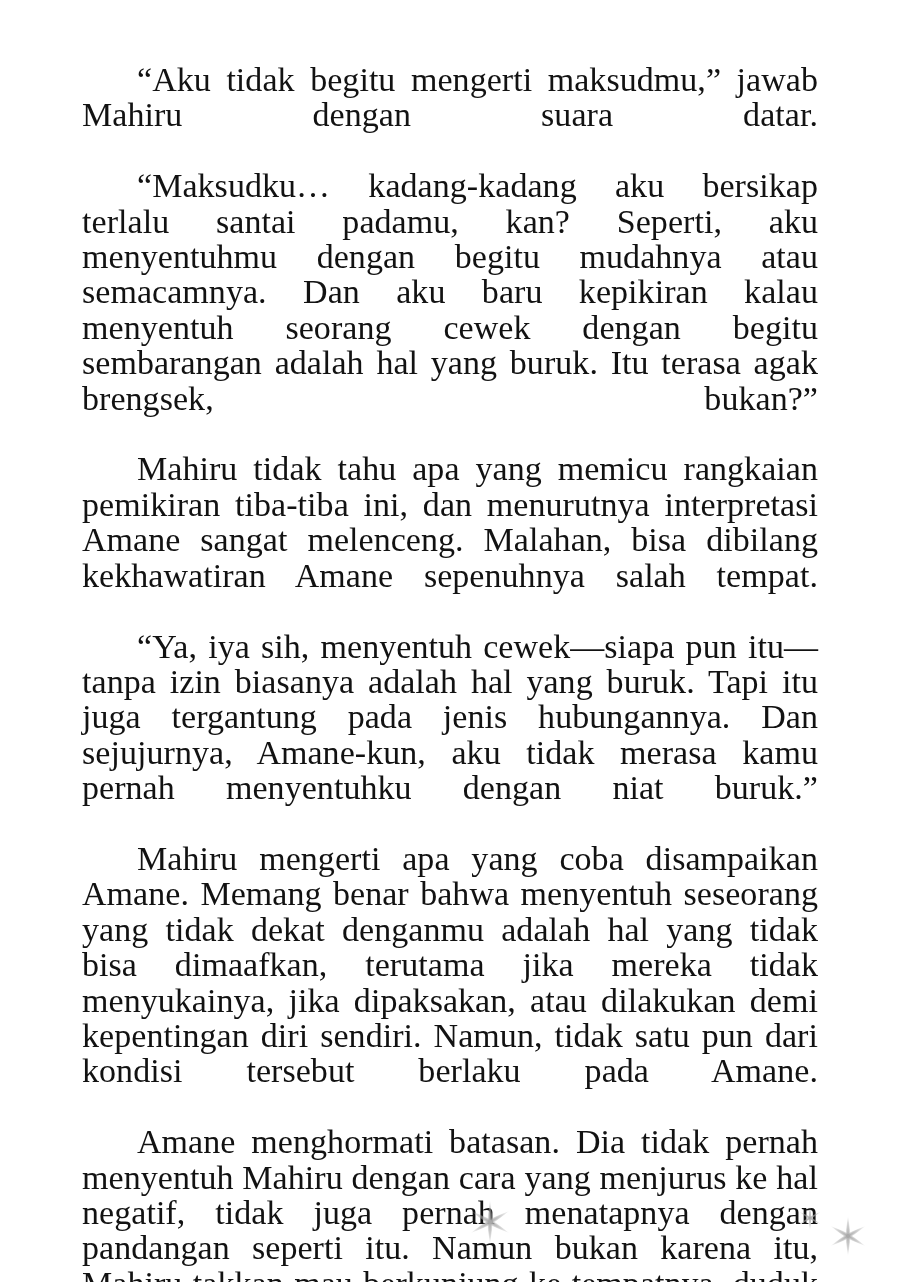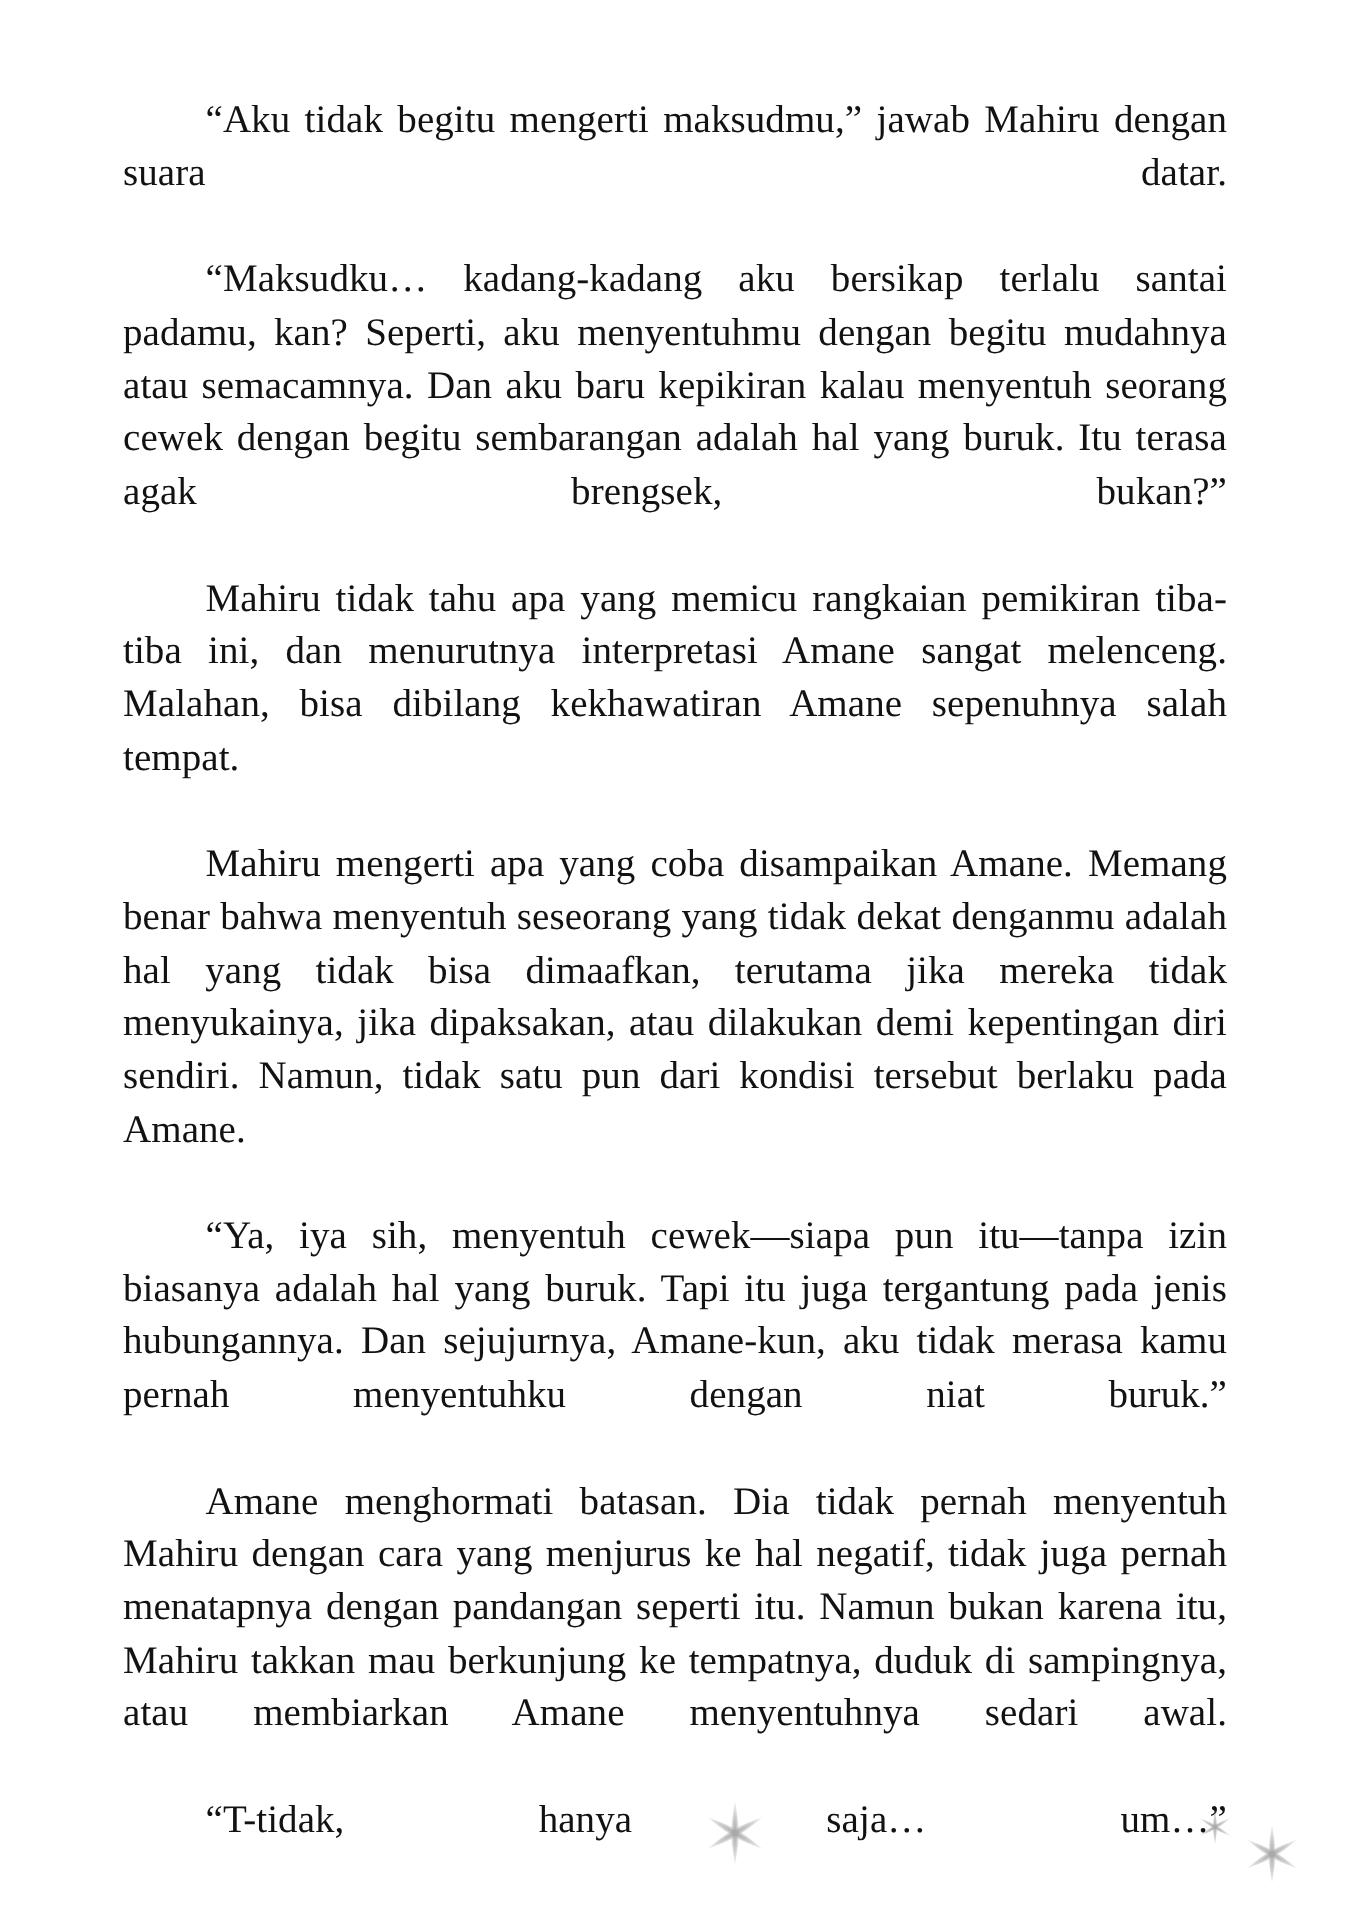--- a/index.html
+++ b/index.html
@@ -26,21 +26,21 @@
     left: 82px;
     top: 62px;
     width: 736px;
   }
 
   .para {
     margin: 0;
     text-indent: 55px;
     text-align: justify;
     text-justify: inter-word;
-    font-size: 26px;
+    font-size: 34px;
     line-height: 35.4px;
     color: #121212;
     letter-spacing: 0.05px;
     word-spacing: 0.2px;
     -webkit-font-smoothing: antialiased;
   }
 
   
   .para::after {
     content: "";
@@ -63,22 +63,22 @@
 </style>
 </head>
 <body>
 
 <div id="page">
 
   <div id="text-column">
       <p class="para">“Aku tidak begitu mengerti maksudmu,” jawab Mahiru dengan suara datar.</p>
       <p class="para">“Maksudku… kadang-kadang aku bersikap terlalu santai padamu, kan? Seperti, aku menyentuhmu dengan begitu mudahnya atau semacamnya. Dan aku baru kepikiran kalau menyentuh seorang cewek dengan begitu sembarangan adalah hal yang buruk. Itu terasa agak brengsek, bukan?”</p>
       <p class="para">Mahiru tidak tahu apa yang memicu rangkaian pemikiran tiba-tiba ini, dan menurutnya interpretasi Amane sangat melenceng. Malahan, bisa dibilang kekhawatiran Amane sepenuhnya salah tempat.</p>
+      <p class="para">“Ya, iya sih, menyentuh cewek—siapa pun itu—tanpa izin biasanya adalah hal yang buruk. Tapi itu juga tergantung pada jenis hubungannya. Dan sejujurnya, Amane-kun, aku tidak merasa kamu pernah menyentuhku dengan niat buruk.”</p>
       <p class="para">Mahiru mengerti apa yang coba disampaikan Amane. Memang benar bahwa menyentuh seseorang yang tidak dekat denganmu adalah hal yang tidak bisa dimaafkan, terutama jika mereka tidak menyukainya, jika dipaksakan, atau dilakukan demi kepentingan diri sendiri. Namun, tidak satu pun dari kondisi tersebut berlaku pada Amane.</p>
-      <p class="para">“Ya, iya sih, menyentuh cewek—siapa pun itu—tanpa izin biasanya adalah hal yang buruk. Tapi itu juga tergantung pada jenis hubungannya. Dan sejujurnya, Amane-kun, aku tidak merasa kamu pernah menyentuhku dengan niat buruk.”</p>
       <p class="para">Amane menghormati batasan. Dia tidak pernah menyentuh Mahiru dengan cara yang menjurus ke hal negatif, tidak juga pernah menatapnya dengan pandangan seperti itu. Namun bukan karena itu, Mahiru takkan mau berkunjung ke tempatnya, duduk di sampingnya, atau membiarkan Amane menyentuhnya sedari awal.</p>
       <p class="para">“T-tidak, hanya saja… um…”</p>
     </div>
 
   <div id="ornaments">
       <div class="sparkle" style="left: 467px; top: 1199px; width: 46px; height: 46px;"><svg viewBox="0 0 100 100" width="46" height="46">
           <defs>
             <radialGradient id="g_sparkle-large-left">
               <stop offset="0%" stop-color="#a9a9a9" stop-opacity="1"></stop>
               <stop offset="55%" stop-color="#a9a9a9" stop-opacity="0.55"></stop>

